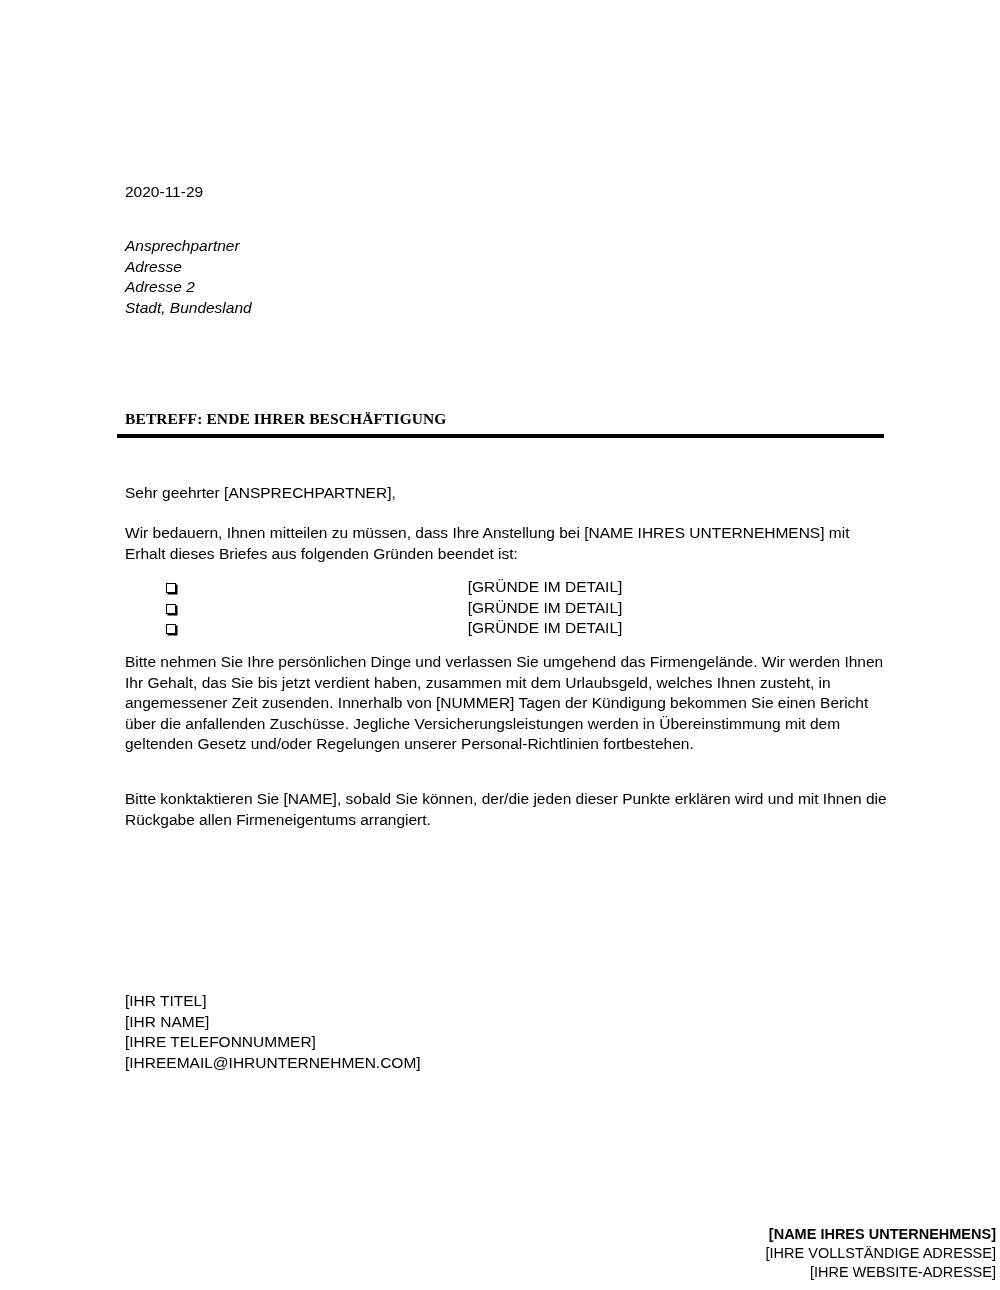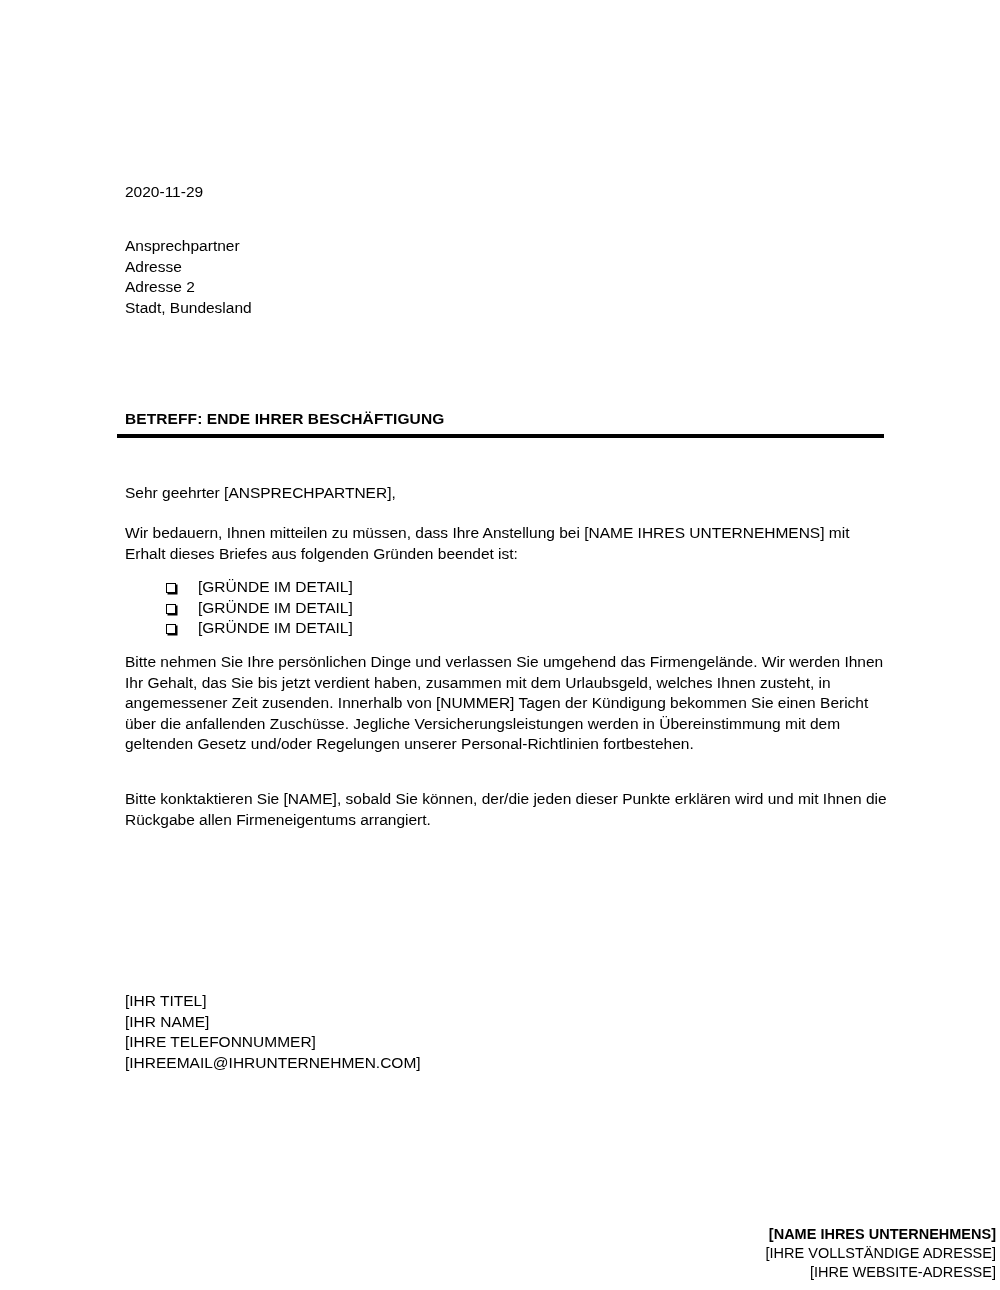--- a/index.html
+++ b/index.html
@@ -39,25 +39,25 @@
     font-size: 15.5px;
     line-height: 20.5px;
     color: #000000;
     white-space: pre-wrap;
   }
 
   
   .date-block { top: 182px; }
 
   
-  .addr-block { top: 236px; }
+  .addr-block { top: 236px; font-style: italic; }
   .addr-line { display: block; }
 
   
-  .subject-block { top: 409px; }
+  .subject-block { top: 409px; font-family: Liberation Serif, serif; }
   .subject-text {
     font-weight: bold;
     font-size: 15.5px;
     line-height: 19px;
     letter-spacing: 0.1px;
   }
   .rule {
     position: absolute;
     left: 117px;
     top: 434px;
@@ -72,20 +72,21 @@
   
   .para1-block { top: 523px; }
 
   
   .list-block { top: 577px; }
   .bullet-row {
     display: flex;
     align-items: flex-start;
     line-height: 20.5px;
     height: 20.5px;
+    text-align: center;
   }
   .bullet-mark {
     width: 32px;
     margin-left: 41px;
     flex: 0 0 32px;
     font-size: 13px;
     line-height: 20.5px;
     position: relative;
   }
   

